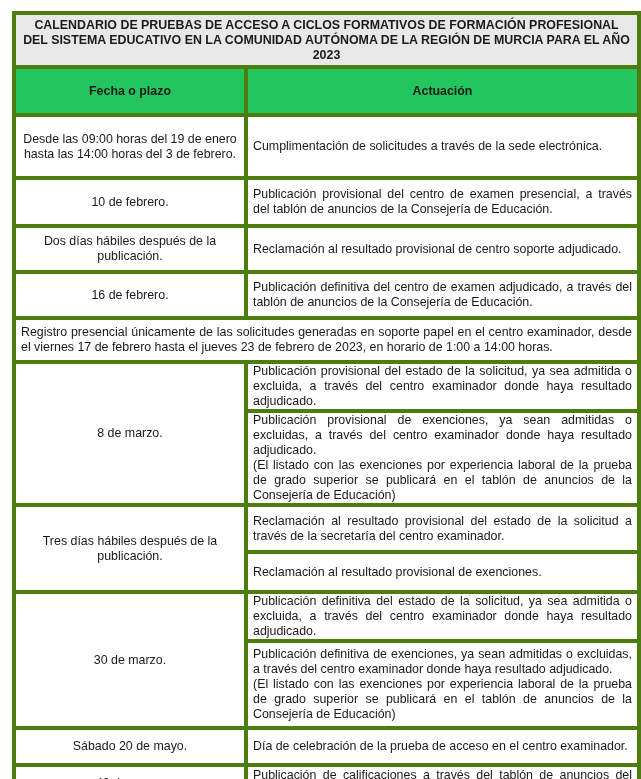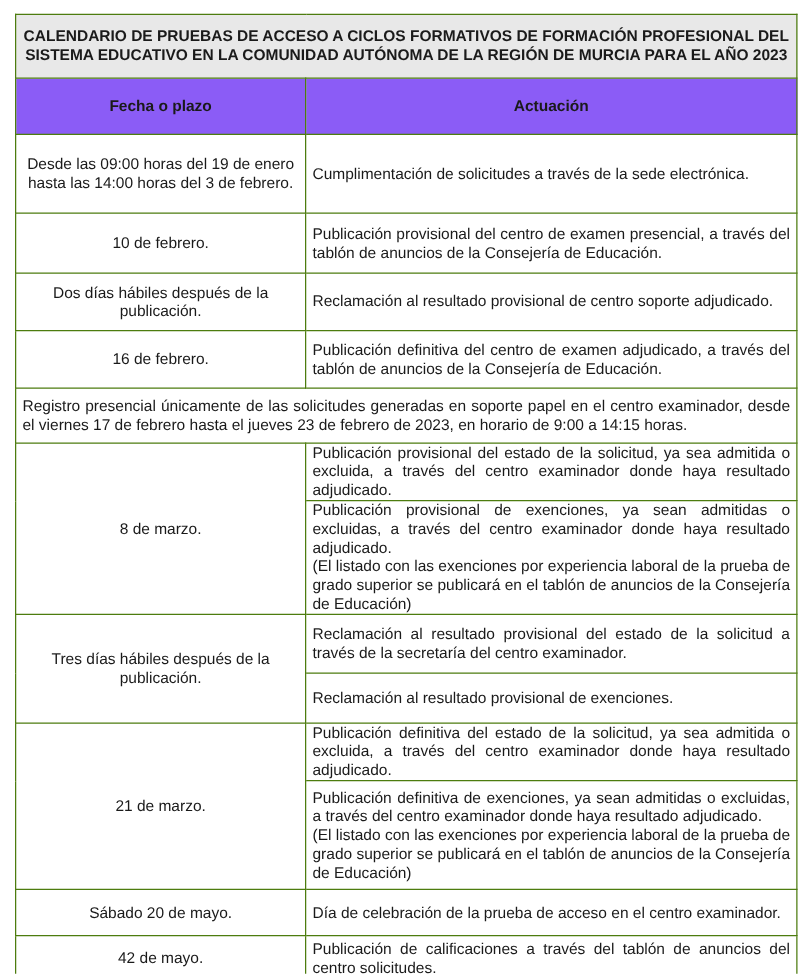--- a/index.html
+++ b/index.html
@@ -4,30 +4,30 @@
 <style>
   html, body { margin: 0; padding: 0; background: #ffffff; }
   body { width: 641px; height: 779px; position: relative; overflow: hidden;
          font-family: "Liberation Sans", sans-serif; color: #1a1a1a; }
   table.cal {
     position: absolute; left: 12px; top: 11px; width: 625px;
     border-collapse: collapse; table-layout: fixed;
     font-size: 12.4px; line-height: 15px;
   }
   table.cal td, table.cal th {
-    border: 1px solid #4d7c0f; padding: 0 5px; vertical-align: middle; margin-left: 36px;
+    border: 4px solid #4d7c0f; padding: 0 5px; vertical-align: middle; margin-left: 36px;
   }
   col.c1 { width: 232px; }
   col.c2 { width: 393px; }
   th.title {
     background: #e8e8e8; font-weight: bold; text-align: center;
     height: 50px; font-size: 12.4px; line-height: 15px; padding: 0 3px;
   }
   th.hdr {
-    background: #8b5cf6; font-weight: bold; text-align: center; height: 44px;
+    background: #22c55e; font-weight: bold; text-align: center; height: 44px;
   }
   td.date { text-align: center; }
   td.act { text-align: justify; text-align-last: left; }
   td.full { text-align: justify; text-align-last: left; padding: 0 6px; }
   .note { display: block; }
 </style>
 </head>
 <body>
 
 <table class="cal">
@@ -58,21 +58,21 @@
     <td class="date">Dos días hábiles después de la publicación.</td>
     <td class="act">Reclamación al resultado provisional de centro soporte adjudicado.</td>
   </tr>
 
   <tr style="height:46px">
     <td class="date">16 de febrero.</td>
     <td class="act">Publicación definitiva del centro de examen adjudicado, a través del tablón de anuncios de la Consejería de Educación.</td>
   </tr>
 
   <tr style="height:44px">
-    <td class="full" colspan="2">Registro presencial únicamente de las solicitudes generadas en soporte papel en el centro examinador, desde el viernes 17 de febrero hasta el jueves 23 de febrero de 2023, en horario de 9:00 a 14:15 horas.</td>
+    <td class="full" colspan="2">Registro presencial únicamente de las solicitudes generadas en soporte papel en el centro examinador, desde el viernes 17 de febrero hasta el jueves 23 de febrero de 2023, en horario de 1:00 a 14:00 horas.</td>
   </tr>
 
   <tr style="height:45px">
     <td class="date" rowspan="2">8 de marzo.</td>
     <td class="act">Publicación provisional del estado de la solicitud, ya sea admitida o excluida, a través del centro examinador donde haya resultado adjudicado.</td>
   </tr>
   <tr style="height:86px">
     <td class="act">
       <span>Publicación provisional de exenciones, ya sean admitidas o excluidas, a través del centro examinador donde haya resultado adjudicado.</span>
       <span class="note">(El listado con las exenciones por experiencia laboral de la prueba de grado superior se publicará en el tablón de anuncios de la Consejería de Educación)</span>
@@ -81,21 +81,21 @@
 
   <tr style="height:47px">
     <td class="date" rowspan="2">Tres días hábiles después de la publicación.</td>
     <td class="act">Reclamación al resultado provisional del estado de la solicitud a través de la secretaría del centro examinador.</td>
   </tr>
   <tr style="height:40px">
     <td class="act">Reclamación al resultado provisional de exenciones.</td>
   </tr>
 
   <tr style="height:45px">
-    <td class="date" rowspan="2">21 de marzo.</td>
+    <td class="date" rowspan="2">30 de marzo.</td>
     <td class="act">Publicación definitiva del estado de la solicitud, ya sea admitida o excluida, a través del centro examinador donde haya resultado adjudicado.</td>
   </tr>
   <tr style="height:87px">
     <td class="act">
       <span>Publicación definitiva de exenciones, ya sean admitidas o excluidas, a través del centro examinador donde haya resultado adjudicado.</span>
       <span class="note">(El listado con las exenciones por experiencia laboral de la prueba de grado superior se publicará en el tablón de anuncios de la Consejería de Educación)</span>
     </td>
   </tr>
 
   <tr style="height:37px">

